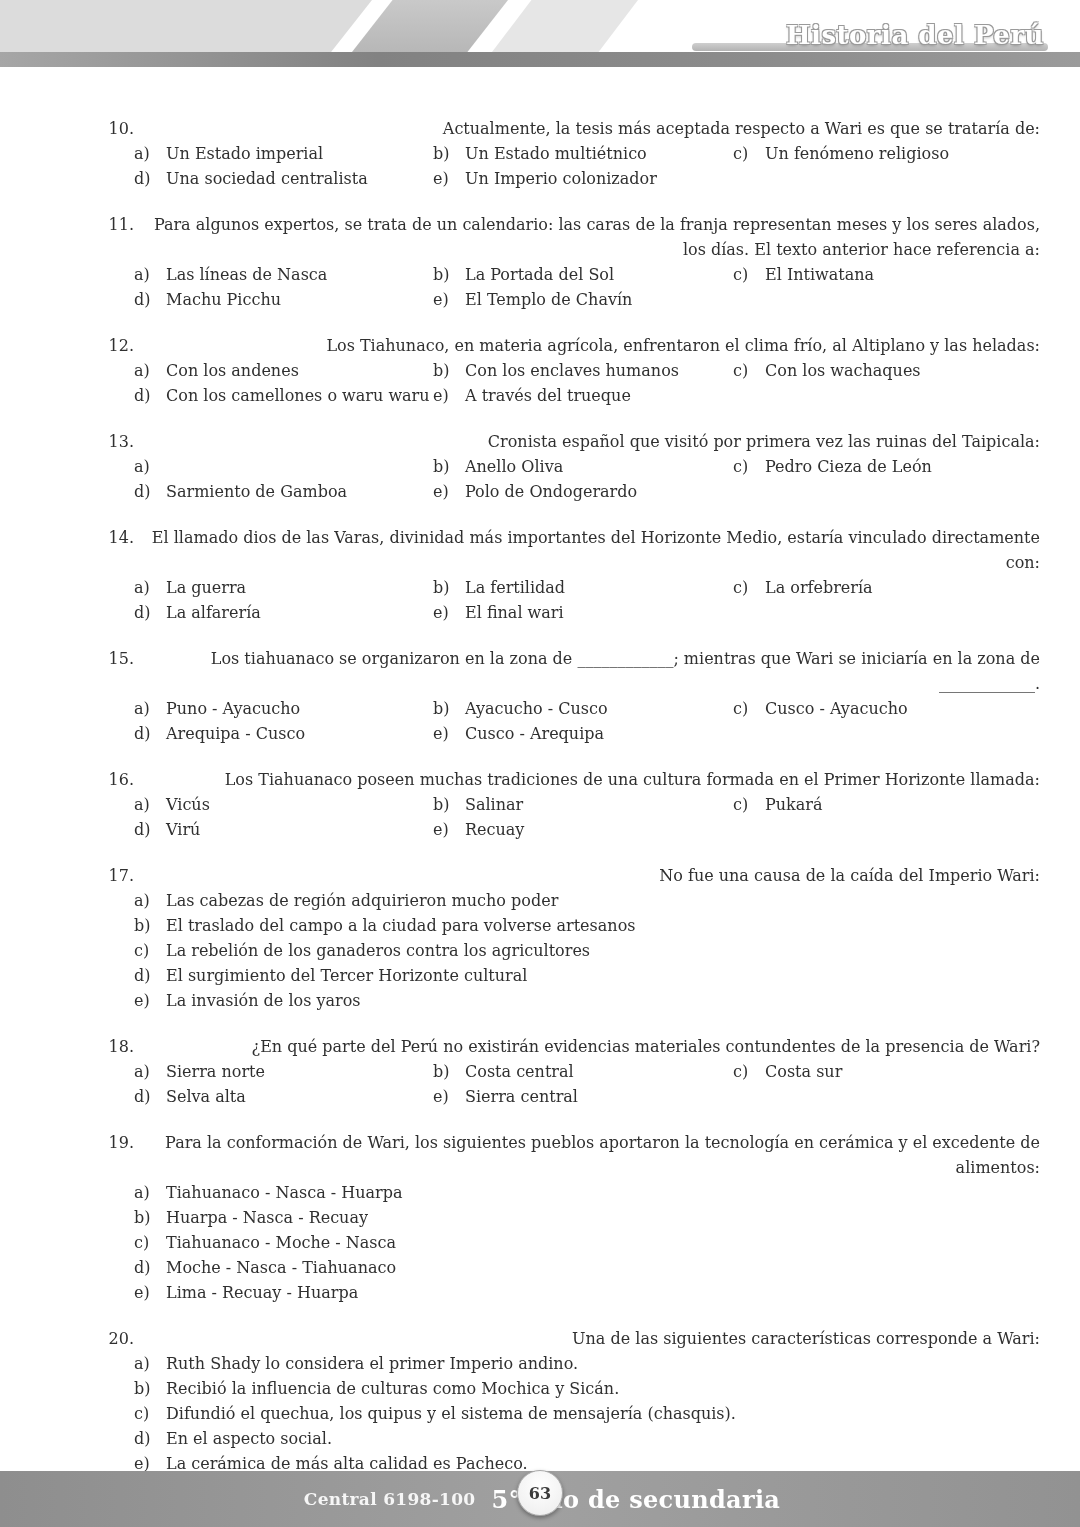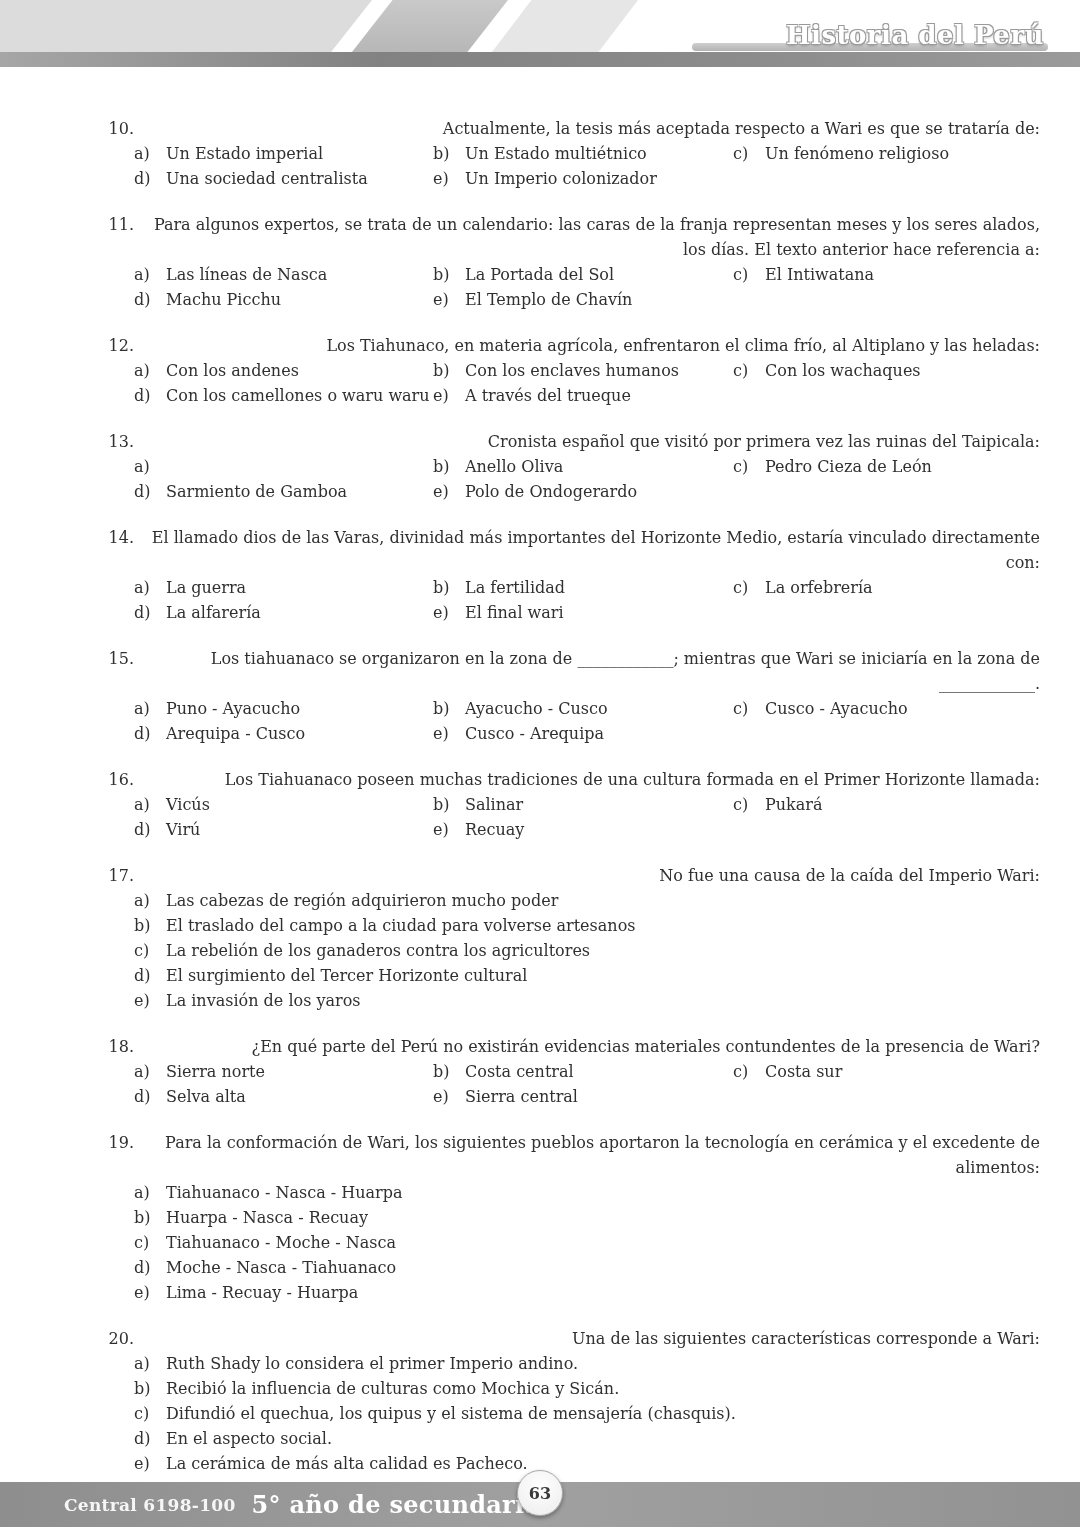--- a/index.html
+++ b/index.html
@@ -62,23 +62,23 @@
   .q-num { flex:0 0 34px; }
   .q-txt { flex:1; }
   .options { margin-left:34px; }
   .options.grid3 { display:grid; grid-template-columns:299px 300px 1fr; }
   .option { display:flex; line-height:25px; }
   .o-label { flex:0 0 32px; }
   .o-text { flex:1; }
 
   
   .footer {
-    position:absolute; left:0; right:0; bottom:0; height:45px;
+    position:absolute; left:0; right:0; bottom:0; height:56px;
     background:linear-gradient(90deg,#8e8e8e,#a0a0a0 50%,#929292);
-    display:flex; align-items:center; justify-content:flex-start;gap:16px;
+    display:flex; align-items:center; justify-content:center;gap:16px;
   }
   .footer-left {
     margin-left:64px; font-size:17px; font-weight:bold; color:#f6f6f6;
     letter-spacing:.3px;
   }
   .footer-right {
     margin-right:60px; font-size:24px; font-weight:bold; color:#ffffff;
     letter-spacing:.3px;
   }
   .page-badge {

